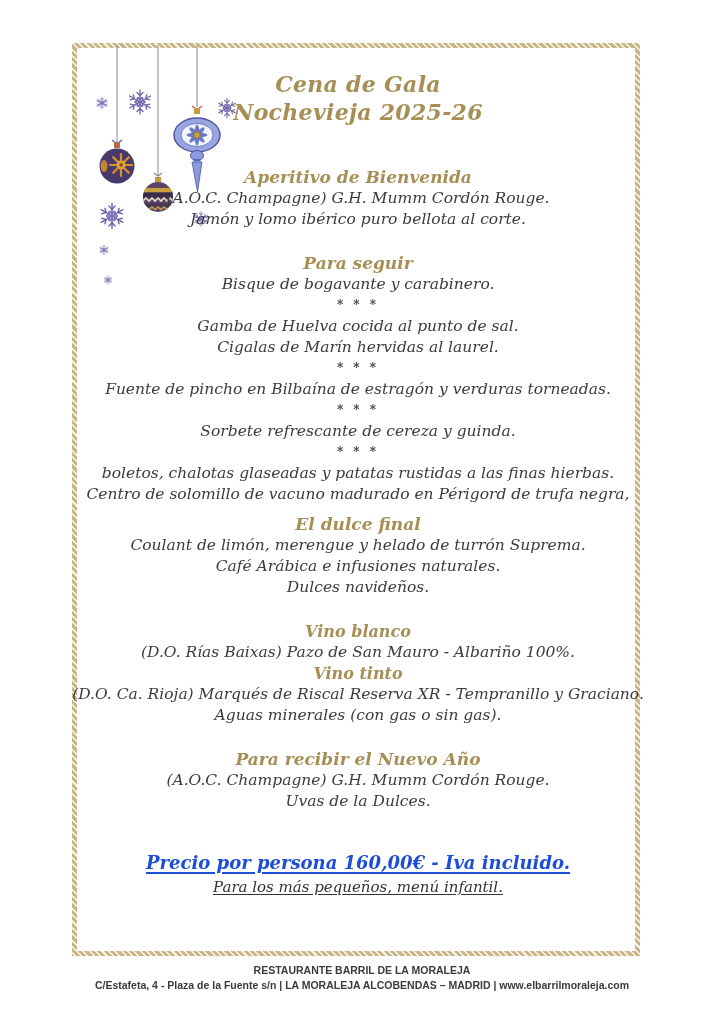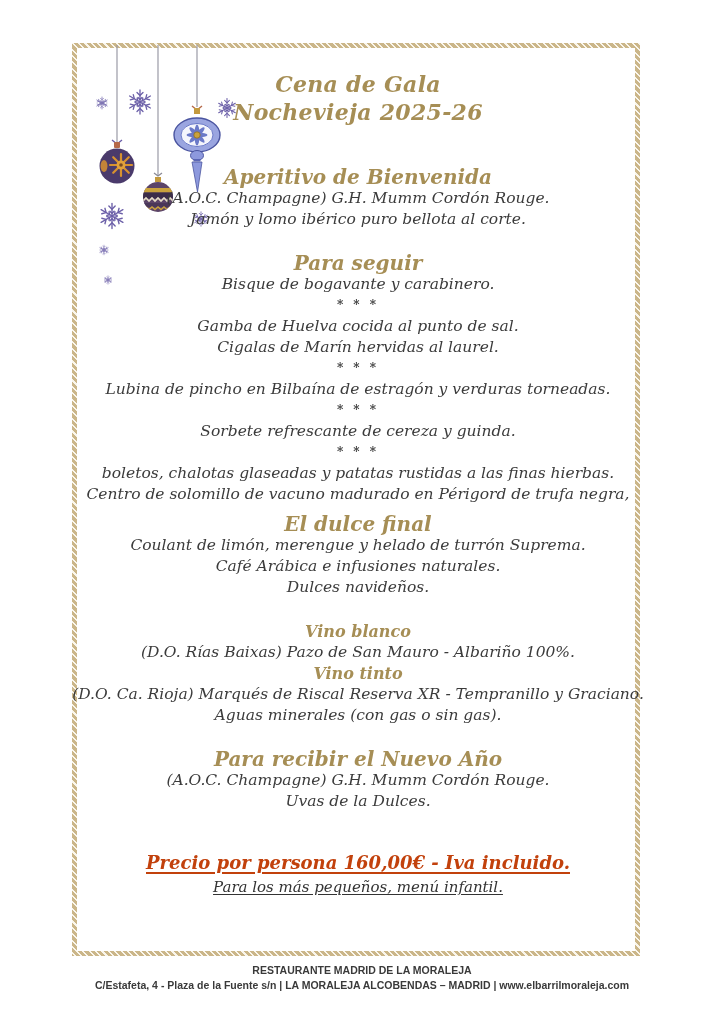--- a/index.html
+++ b/index.html
@@ -15,29 +15,29 @@
   }
 
   .decor{position:absolute;left:84px;top:45px;}
 
   .content{
     position:absolute;left:0;top:0;width:716px;
     text-align:center;color:#3b3b3b;font-style:italic;
   }
   .title-block{margin-top:70px;}
   .title{font-size:22px;font-weight:bold;line-height:28px;color:#a68e55;letter-spacing:.3px;}
-  .heading{font-size:20px;font-weight:bold;line-height:22px;color:#a68e55;}
+  .heading{font-size:17px;font-weight:bold;line-height:22px;color:#a68e55;}
   .subhead{font-size:16px;font-weight:bold;line-height:21px;color:#a68e55;}
   .item{font-size:15.5px;line-height:21px;white-space:nowrap;}
   .sep{font-size:12px;line-height:21px;letter-spacing:3px;font-weight:bold;color:#3b3b3b;font-style:normal;}
   .s1{margin-top:40px;} .s2{margin-top:22px;} .s3{margin-top:8px;}
   .s4{margin-top:23px;} .s5{margin-top:22px;}
 
   .price{
-    margin-top:38px;font-size:18px;font-weight:bold;line-height:26px;color:#c2410c;
+    margin-top:38px;font-size:18px;font-weight:bold;line-height:26px;color:#1d4ed8;
     text-decoration:underline;text-decoration-thickness:1.5px;text-underline-offset:3px;
   }
   .kids{
     font-size:15px;line-height:22px;color:#333;
     text-decoration:underline;text-underline-offset:2px;
   }
 
   .footer{
     position:absolute;left:0;top:963px;width:724px;text-align:center;
     font-family:"Liberation Sans",sans-serif;font-weight:bold;font-style:normal;
@@ -150,21 +150,21 @@
       <div class="item">Jamón y lomo ibérico puro bellota al corte.</div>
     </div>
 
     <div class="section s2">
       <div class="heading">Para seguir</div>
       <div class="item">Bisque de bogavante y carabinero.</div>
       <div class="sep">* * *</div>
       <div class="item">Gamba de Huelva cocida al punto de sal.</div>
       <div class="item">Cigalas de Marín hervidas al laurel.</div>
       <div class="sep">* * *</div>
-      <div class="item">Lubina de pincho en Bilbaína de estragón y verduras torneadas.</div>
+      <div class="item">Fuente de pincho en Bilbaína de estragón y verduras torneadas.</div>
       <div class="sep">* * *</div>
       <div class="item">Sorbete refrescante de cereza y guinda.</div>
       <div class="sep">* * *</div>
       <div class="item">boletos, chalotas glaseadas y patatas rustidas a las finas hierbas.</div>
       <div class="item">Centro de solomillo de vacuno madurado en Périgord de trufa negra,</div>
     </div>
 
     <div class="section s3">
       <div class="heading">El dulce final</div>
       <div class="item">Coulant de limón, merengue y helado de turrón Suprema.</div>
@@ -185,17 +185,17 @@
       <div class="item">(A.O.C. Champagne) G.H. Mumm Cordón Rouge.</div>
       <div class="item">Uvas de la Dulces.</div>
     </div>
 
     <div class="price">Precio por persona 160,00€ - Iva incluido.</div>
     <div class="kids">Para los más pequeños, menú infantil.</div>
 
   </div>
 
   <div class="footer">
-    <div>RESTAURANTE MADRID DE LA MORALEJA</div>
+    <div>RESTAURANTE BARRIL DE LA MORALEJA</div>
     <div>C/Estafeta, 4 - Plaza de la Fuente s/n | LA MORALEJA ALCOBENDAS – MADRID | www.elbarrilmoraleja.com</div>
   </div>
 
 </div>
 
 </body></html>

